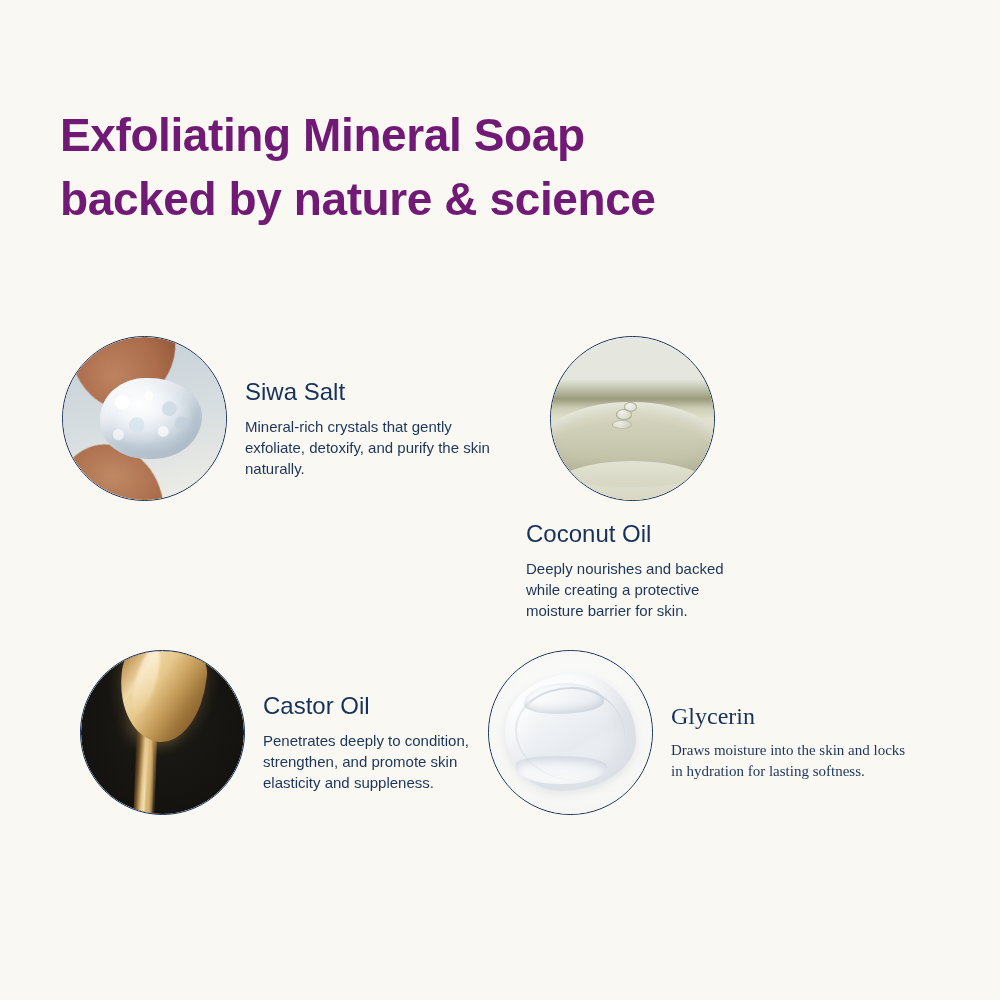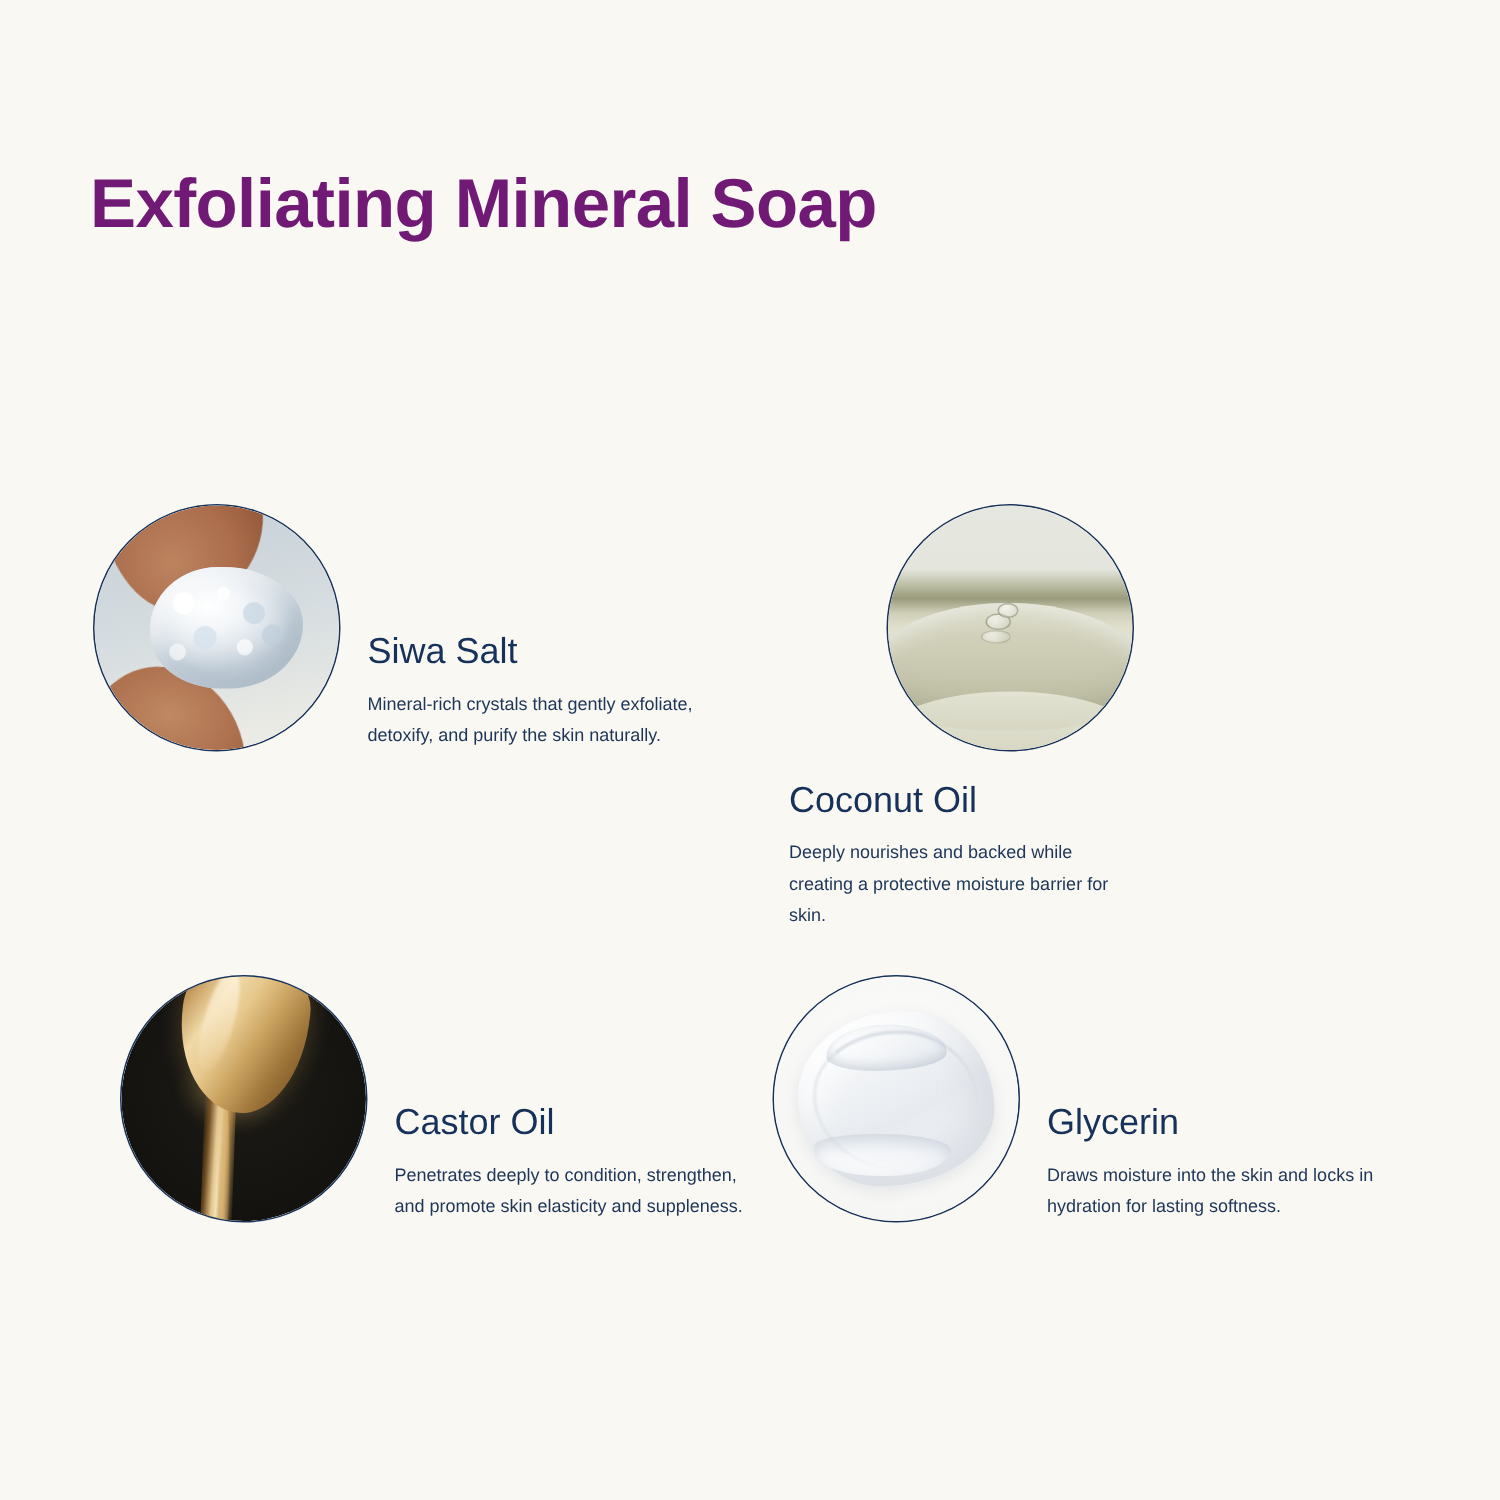--- a/index.html
+++ b/index.html
@@ -31,26 +31,26 @@
     line-height: 64px;
     letter-spacing: -0.4px;
     color: #701a75;
   }
   .headline .hl-line { display: block; white-space: pre; }
 
   
   .card {
     position: absolute;
     display: flex;
-    align-items: flex-end;
+    align-items: center;
   }
   .card-tl { left: 62px;  top: 336px; }
   .card-tr { left: 508px; top: 336px; flex-direction: column; }
   .card-bl { left: 80px;  top: 650px; }
-  .card-br { left: 515px; top: 650px; }
+  .card-br { left: 488px; top: 650px; font-family: Liberation Serif, serif; }
 
   .thumb {
     position: relative;
     width: 165px;
     height: 165px;
     min-width: 165px;
     border-radius: 50%;
     border: 1.6px solid #16315A;
     box-sizing: border-box;
     overflow: hidden;
@@ -69,21 +69,21 @@
   }
   .card-title {
     font-size: 24px;
     font-weight: normal;
     line-height: 30px;
     color: #16315A;
     margin: 0 0 9px 0;
     white-space: nowrap;
   }
   .card-desc {
-    font-size: 12px;
+    font-size: 15px;
     line-height: 21px;
     color: #1C3558;
     margin: 0;
   }
   .card-tl .card-text { width: 245px; }
   .card-tr .card-text { width: 230px; }
   .card-bl .card-text { width: 235px; }
   .card-br .card-text { width: 235px; }
 
   
@@ -288,20 +288,21 @@
     filter: blur(0.6px);
   }
 </style>
 </head>
 <body>
 
 <div class="page">
 
   <h1 class="headline">
     <span class="hl-line">Exfoliating Mineral Soap</span>
+    <span class="hl-line">backed by nature &amp; science</span>
   </h1>
 
   <div class="card card-tl">
     <div class="thumb">
       <div class="thumb-inner">
         <div class="salt-bg"></div>
         <div class="salt-hand-top"></div>
         <div class="salt-hand-bot"></div>
         <div class="salt-rock"></div>
       </div>

